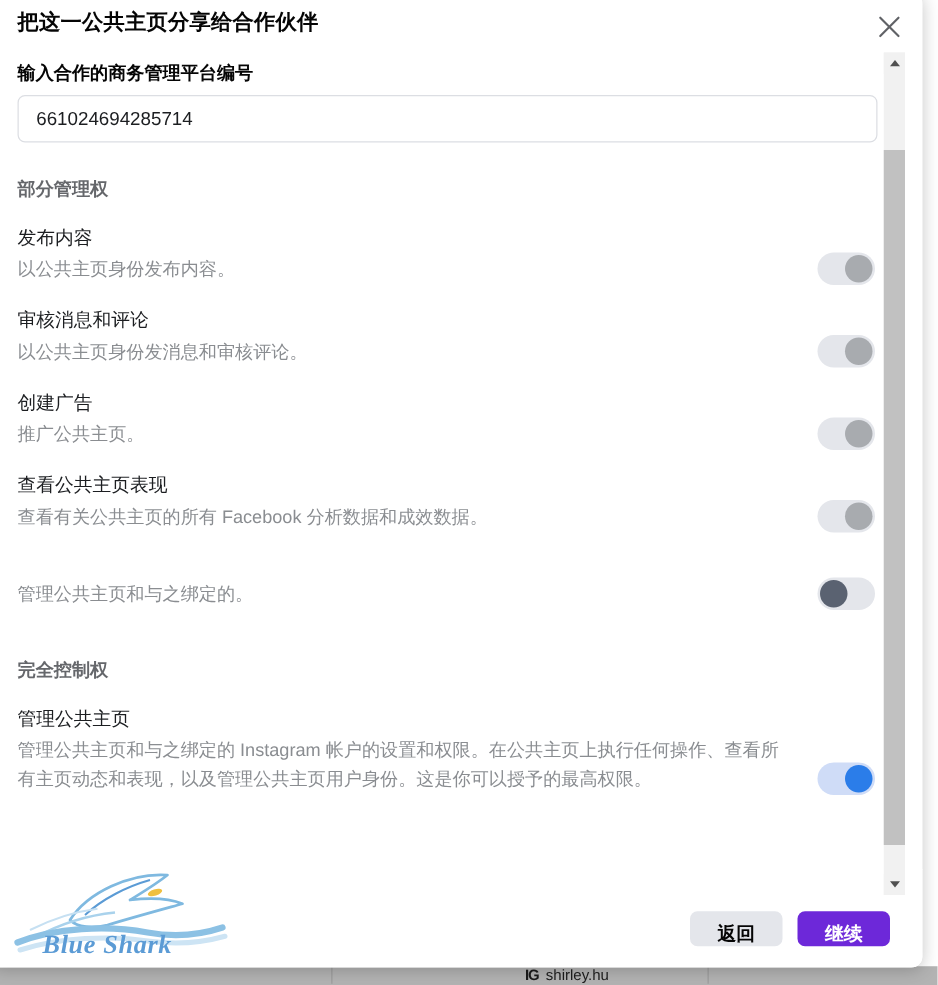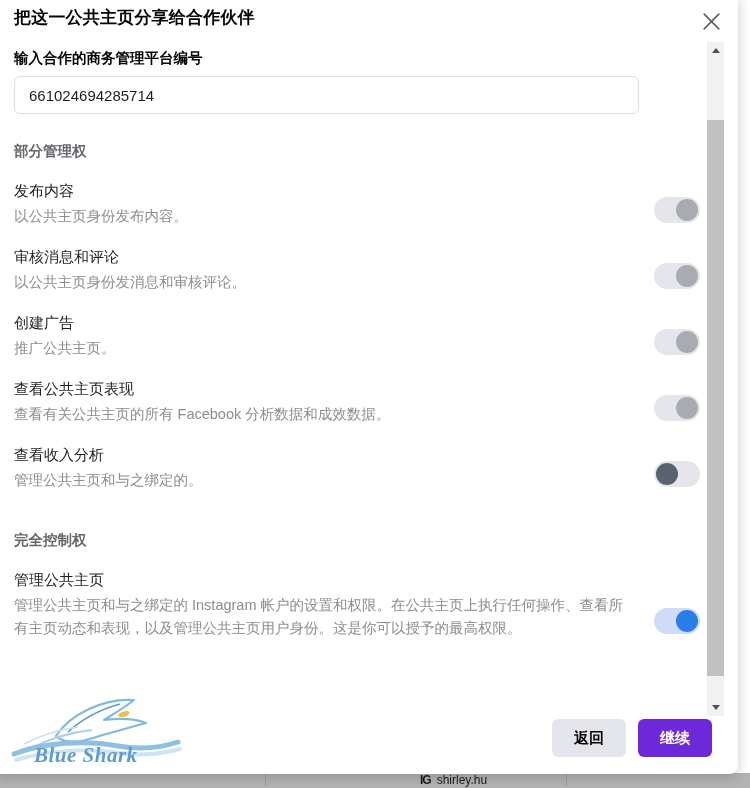--- a/index.html
+++ b/index.html
@@ -116,21 +116,21 @@
 
   .field-label {
     font-size: 14.5px;
     font-weight: bold;
     color: #050505;
     margin: 5px 0 8px 0;
   }
   .text-input {
     display: block;
     box-sizing: border-box;
-    width: 625px;
+    width: 688px;
     height: 38px;
     padding: 0 14px;
     border: 1px solid #dcdee3;
     border-radius: 6px;
     font-family: "Liberation Sans", "DejaVu Sans", sans-serif;
     font-size: 15px;
     color: #1c1e21;
     background: #ffffff;
     outline: none;
   }
@@ -141,21 +141,21 @@
     color: #65676b;
     margin: 28px 0 10px 0;
   }
   .section-title.full {
     color: #65676b;
     margin-top: 30px;
   }
 
   .perm-row {
     display: flex;
-    align-items: center;
+    align-items: flex-end;
     justify-content: space-between;
     gap: 18px;
     margin: 0 0 0 0;
     padding: 9px 0 9px 0;
     min-height: 44px;
   }
   .perm-text {
     flex: 1 1 auto;
     max-width: 640px;
   }
@@ -276,21 +276,21 @@
     align-items: center;
     gap: 12px;
   }
   .btn {
     border: none;
     border-radius: 6px;
     font-family: "Liberation Sans", "DejaVu Sans", sans-serif;
     font-size: 15px;
     font-weight: bold;
     cursor: pointer;
-    height: 38px;
+    height: 28px;
     padding: 0 22px;
     line-height: 38px;
   }
   .btn-secondary {
     background: #e4e6eb;
     color: #050505;
   }
   .btn-primary {
     background: #6d28d9;
     color: #ffffff;
@@ -364,21 +364,20 @@
           <div class="perm-name">查看公共主页表现</div>
           <div class="perm-desc">查看有关公共主页的所有 Facebook 分析数据和成效数据。</div>
         </div>
         <div class="toggle disabled-on">
           <div class="knob"></div>
         </div>
       </div>
 
       <div class="perm-row">
         <div class="perm-text">
-          <div class="perm-name">查看收入分析</div>
           <div class="perm-desc">管理公共主页和与之绑定的。</div>
         </div>
         <div class="toggle disabled-off">
           <div class="knob"></div>
         </div>
       </div>
 
       <div class="section-title full">完全控制权</div>
 
       <div class="perm-row">

